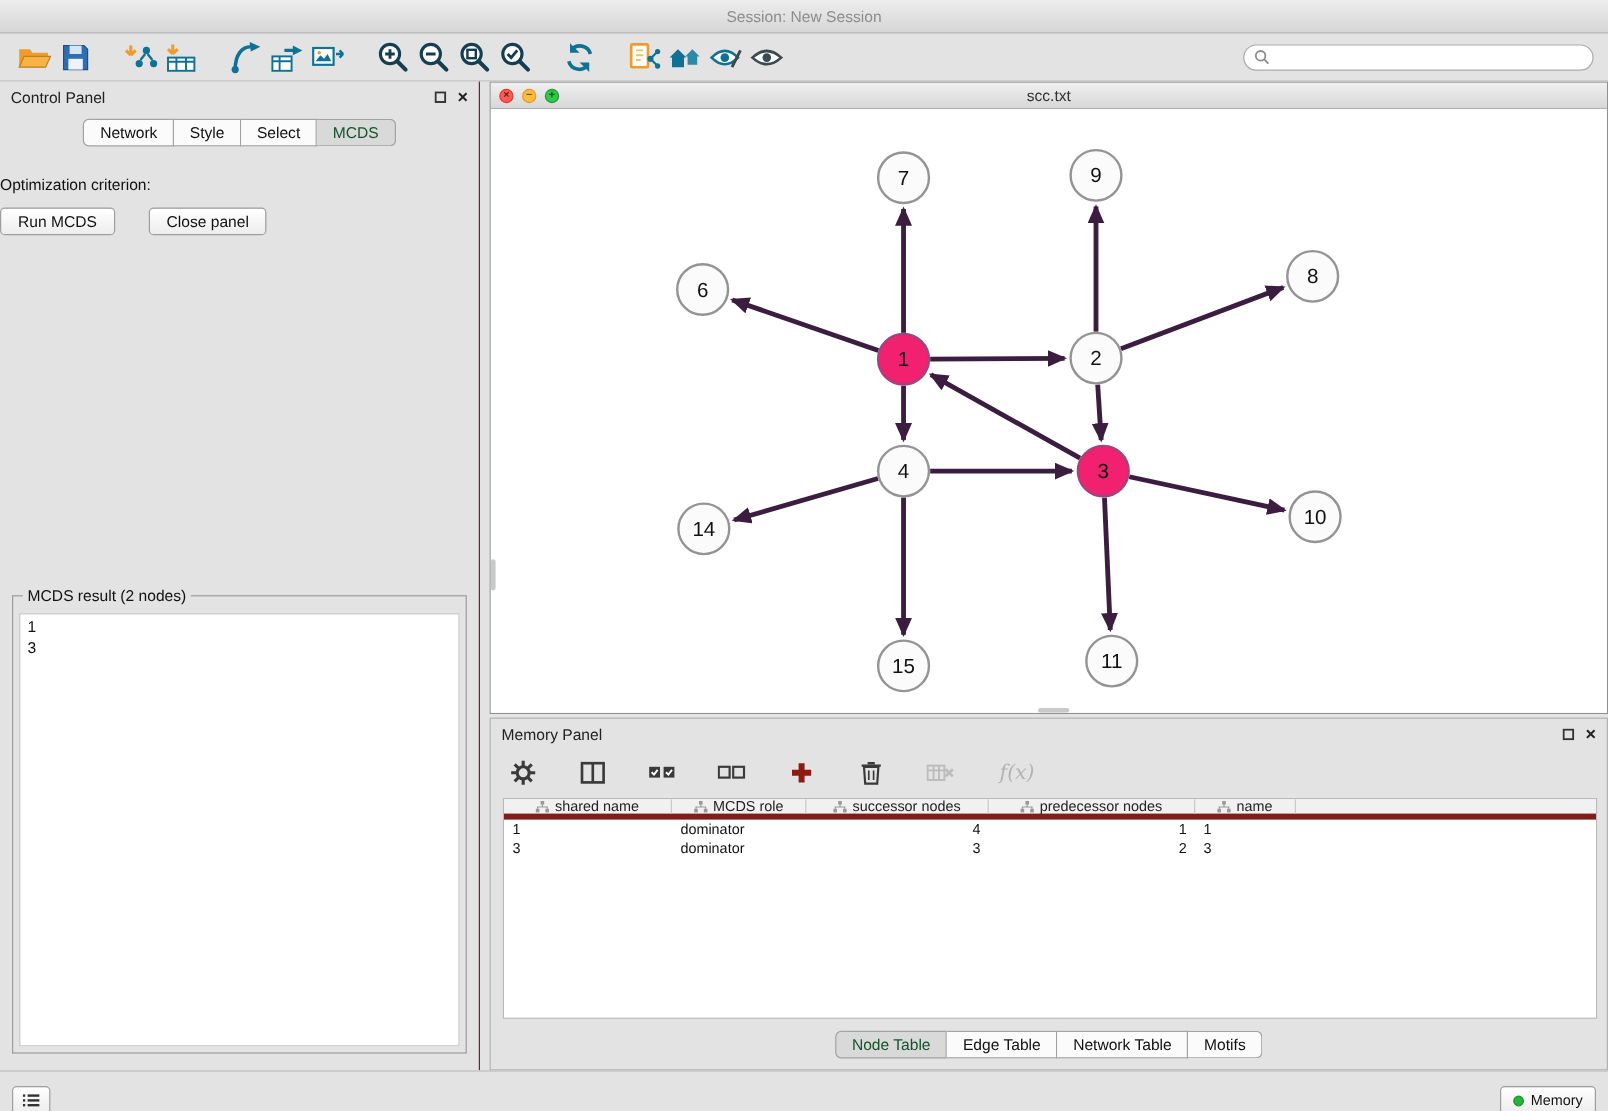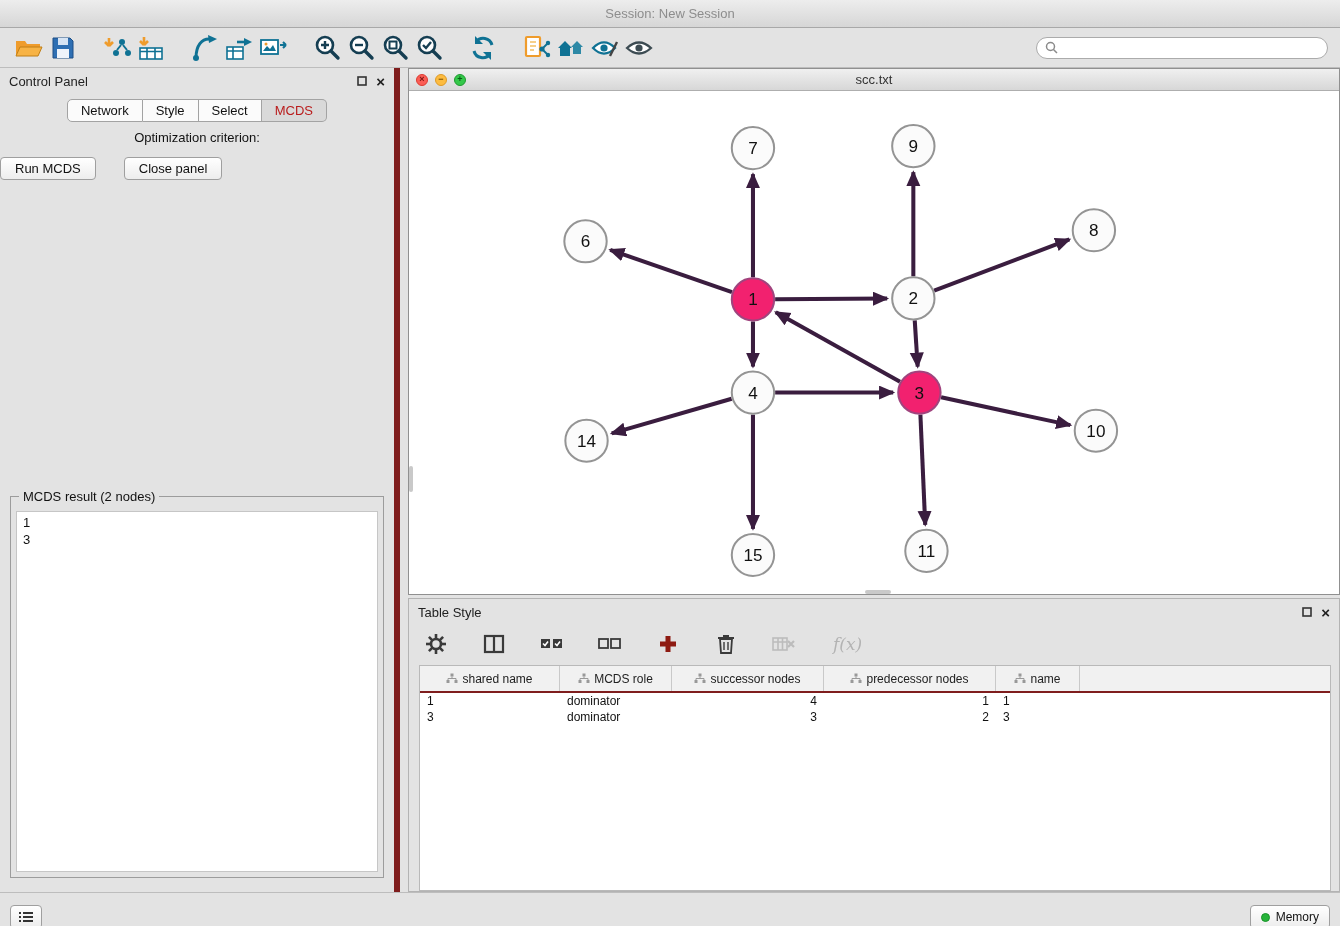--- a/index.html
+++ b/index.html
@@ -7,31 +7,31 @@
 body{font-family:"Liberation Sans",sans-serif;background:#e3e3e3;color:#111;font-size:13px;overflow:hidden}
 .app{width:1340px;height:926px;display:flex;flex-direction:column}
 .titlebar{height:28px;background:linear-gradient(#ededed,#d6d6d6);border-bottom:1px solid #a8a8a8;display:flex;align-items:center;justify-content:center;color:#8d8d8d;font-size:13px;flex:0 0 auto}
 .toolbar{height:40px;display:flex;align-items:center;padding:0 12px;background:#e3e3e3;border-bottom:1px solid #bdbdbd;flex:0 0 auto}
 .tbtn{height:32px;min-width:34px;display:flex;align-items:center;justify-content:center;border-radius:4px;cursor:default}
 .tb-sep{width:20px;flex:0 0 auto}
 .ic{display:block}
 .search-box{margin-left:auto;width:292px;height:22px;background:#fff;border:1px solid #ababab;border-radius:12px;display:flex;align-items:center;padding:0 8px;gap:5px}
 .search-box input{border:none;outline:none;flex:1;font-size:12px;background:transparent;font-family:"Liberation Sans",sans-serif}
 .main{display:flex;height:824px;flex:0 0 auto}
-.control-panel{width:400px;background:#e3e3e3;display:flex;flex-direction:column;border-right:6px solid #7f1d1d}
+.control-panel{width:400px;background:#e3e3e3;display:flex;flex-direction:column;border-right:1px solid #7f1d1d}
 .cp-header,.tp-header{height:26px;display:flex;align-items:center;padding:0 9px;font-size:13px;color:#222;flex:0 0 auto}
 .win-icons{margin-left:auto;display:flex;align-items:center;gap:9px}
 .close-x{font-size:15px;font-weight:bold;color:#222;line-height:1;cursor:default}
 .seg-tabs{display:flex;justify-content:center;flex:0 0 auto}
 .seg-tab{padding:3px 13px;font-size:13px;background:#fbfbfb;border:1px solid #a3a3a3;border-left:none;color:#111;cursor:default;white-space:nowrap}
 .seg-tab:first-child{border-left:1px solid #a3a3a3;border-radius:5px 0 0 5px}
 .seg-tab:last-child{border-radius:0 5px 5px 0}
-.seg-tab.active{background:#d9d9d9;color:#b91c1c}
+.seg-tab.active{background:#d9d9d9;color:#14532d}
 .cp-tabs{margin-top:5px}
-.opt-label{text-align:center;margin-top:8px;font-size:13px}
+.opt-label{text-align:left;margin-top:24px;font-size:13px}
 .dropdown{width:312px;height:24px;margin:7px auto 0;background:#fff;border:1px solid #adadad;border-radius:4px;display:flex;align-items:center;padding:0 8px;font-size:13px}
 .stepper{margin-left:auto;display:flex;flex-direction:column;align-items:center}
 .stepper i{display:block;width:0;height:0;border-left:4px solid transparent;border-right:4px solid transparent}
 .stepper .up{border-bottom:5px solid #4a4a4a;margin-bottom:2px}
 .stepper .dn{border-top:5px solid #4a4a4a}
 .btn-row{display:flex;justify-content:flex-start;gap:28px;margin-top:12px;flex:0 0 auto}
 .btn{padding:3px 14px;font-size:13px;background:linear-gradient(#ffffff,#ededed);border:1px solid #9f9f9f;border-radius:4px;font-family:"Liberation Sans",sans-serif;color:#111}
 .result-group{position:relative;border:1px solid #9c9c9c;margin:auto 10px 14px;height:382px;padding:14px 5px 5px;display:flex;flex-direction:column;flex:0 0 auto}
 .result-legend{position:absolute;top:-8px;left:8px;background:#e3e3e3;padding:0 4px;font-size:13px}
 .result-list{flex:1;background:#fff;border:1px solid #c6c6c6;font-size:13px;padding:2px 6px;line-height:17px;overflow:hidden}
@@ -46,21 +46,21 @@
 .light.green{background:#34c84a;border:1px solid #1f9a31;color:#0b5c16}
 .nw-canvas{flex:1;position:relative;background:#fff;overflow:hidden}
 .nw-canvas svg{position:absolute;left:0;top:0}
 .vnub{position:absolute;left:0;top:375px;width:4px;height:26px;background:#c9c9c9;border-radius:2px}
 .hnub{position:absolute;left:456px;bottom:0;width:26px;height:4px;background:#c9c9c9;border-radius:2px}
 .table-panel{margin-top:3px;flex:1;border:1px solid #b3b3b3;background:#e3e3e3;display:flex;flex-direction:column;min-height:0}
 .tp-toolbar{height:38px;display:flex;align-items:center;gap:32px;padding:0 14px;flex:0 0 auto}
 .tp-toolbar .tbtn{min-width:26px;height:28px}
 .fx{font-family:"DejaVu Serif",serif;font-style:italic;color:#b3b3b3;font-size:17px;margin-left:4px}
 .data-table{margin:2px 8px 0 10px;background:#fff;border:1px solid #b9b9b9;flex:1;overflow:hidden;font-size:12px;display:flex;flex-direction:column;min-height:0}
-.thead{display:flex;background:#f1f1f1;border-bottom:2px solid #7f1d1d;height:27px;flex:0 0 auto}
+.thead{display:flex;background:#f1f1f1;border-bottom:5px solid #7f1d1d;height:17px;flex:0 0 auto}
 .th{display:flex;align-items:center;justify-content:center;gap:4px;border-right:1px solid #c9c9c9;font-size:12px;color:#222;flex:0 0 auto}
 .th.filler{flex:1 1 auto;border-right:none}
 .tbody{flex:1}
 .tr{display:flex;height:16px;align-items:center}
 .td{padding:0 7px;font-size:12px;white-space:nowrap;flex:0 0 auto}
 .tp-tabs{margin:10px 0 9px}
 .statusbar{height:49px;display:flex;align-items:center;padding:0 10px;border-top:1px solid #bdbdbd;background:#e3e3e3;flex:0 0 auto}
 .sq-btn{width:32px;height:24px;border:1px solid #9f9f9f;border-radius:4px;background:linear-gradient(#fff,#ececec);display:flex;align-items:center;justify-content:center}
 .memory-btn{margin-left:auto;height:24px;border:1px solid #9f9f9f;border-radius:4px;background:linear-gradient(#fff,#ececec);display:flex;align-items:center;gap:6px;padding:0 10px;font-size:12px}
 .memory-dot{width:9px;height:9px;border-radius:50%;background:#27b43a;border:1px solid #189328}
@@ -325,21 +325,21 @@
                 <text x="513" y="459" dy="0.35em" text-anchor="middle" font-size="17" fill="#111111" font-family="Liberation Sans, sans-serif">11</text>
               </g>
             </svg>
           <div class="vnub"></div>
           <div class="hnub"></div>
         </div>
       </div>
 
       <div class="table-panel">
         <div class="tp-header">
-          <span>Table Style</span>
+          <span>Memory Panel</span>
           <span class="win-icons">
             <span class="float-sq">
                 <svg width="10" height="10" viewBox="0 0 10 10">
                   <rect x="1" y="1" width="8" height="8" fill="none" stroke="#333" stroke-width="1.6"></rect>
                 </svg>
               </span>
             <span class="close-x">×</span>
           </span>
         </div>
         <div class="tp-toolbar">
@@ -461,20 +461,26 @@
               </div>
               <div class="tr">
                 <div class="td" style="width: 140px; text-align: left;">3</div>
                 <div class="td" style="width: 112px; text-align: left;">dominator</div>
                 <div class="td" style="width: 152px; text-align: right;">3</div>
                 <div class="td" style="width: 172px; text-align: right;">2</div>
                 <div class="td" style="width: 84px; text-align: left;">3</div>
               </div>
             </div>
         </div>
+        <div class="seg-tabs tp-tabs">
+            <div class="seg-tab active">Node Table</div>
+            <div class="seg-tab">Edge Table</div>
+            <div class="seg-tab">Network Table</div>
+            <div class="seg-tab">Motifs</div>
+          </div>
       </div>
 
     </div>
   </div>
 
   <div class="statusbar">
     <div class="sq-btn">
       <svg width="14" height="12" viewBox="0 0 14 12">
           <g fill="#333">
             <rect x="0" y="1" width="2" height="2"></rect>

